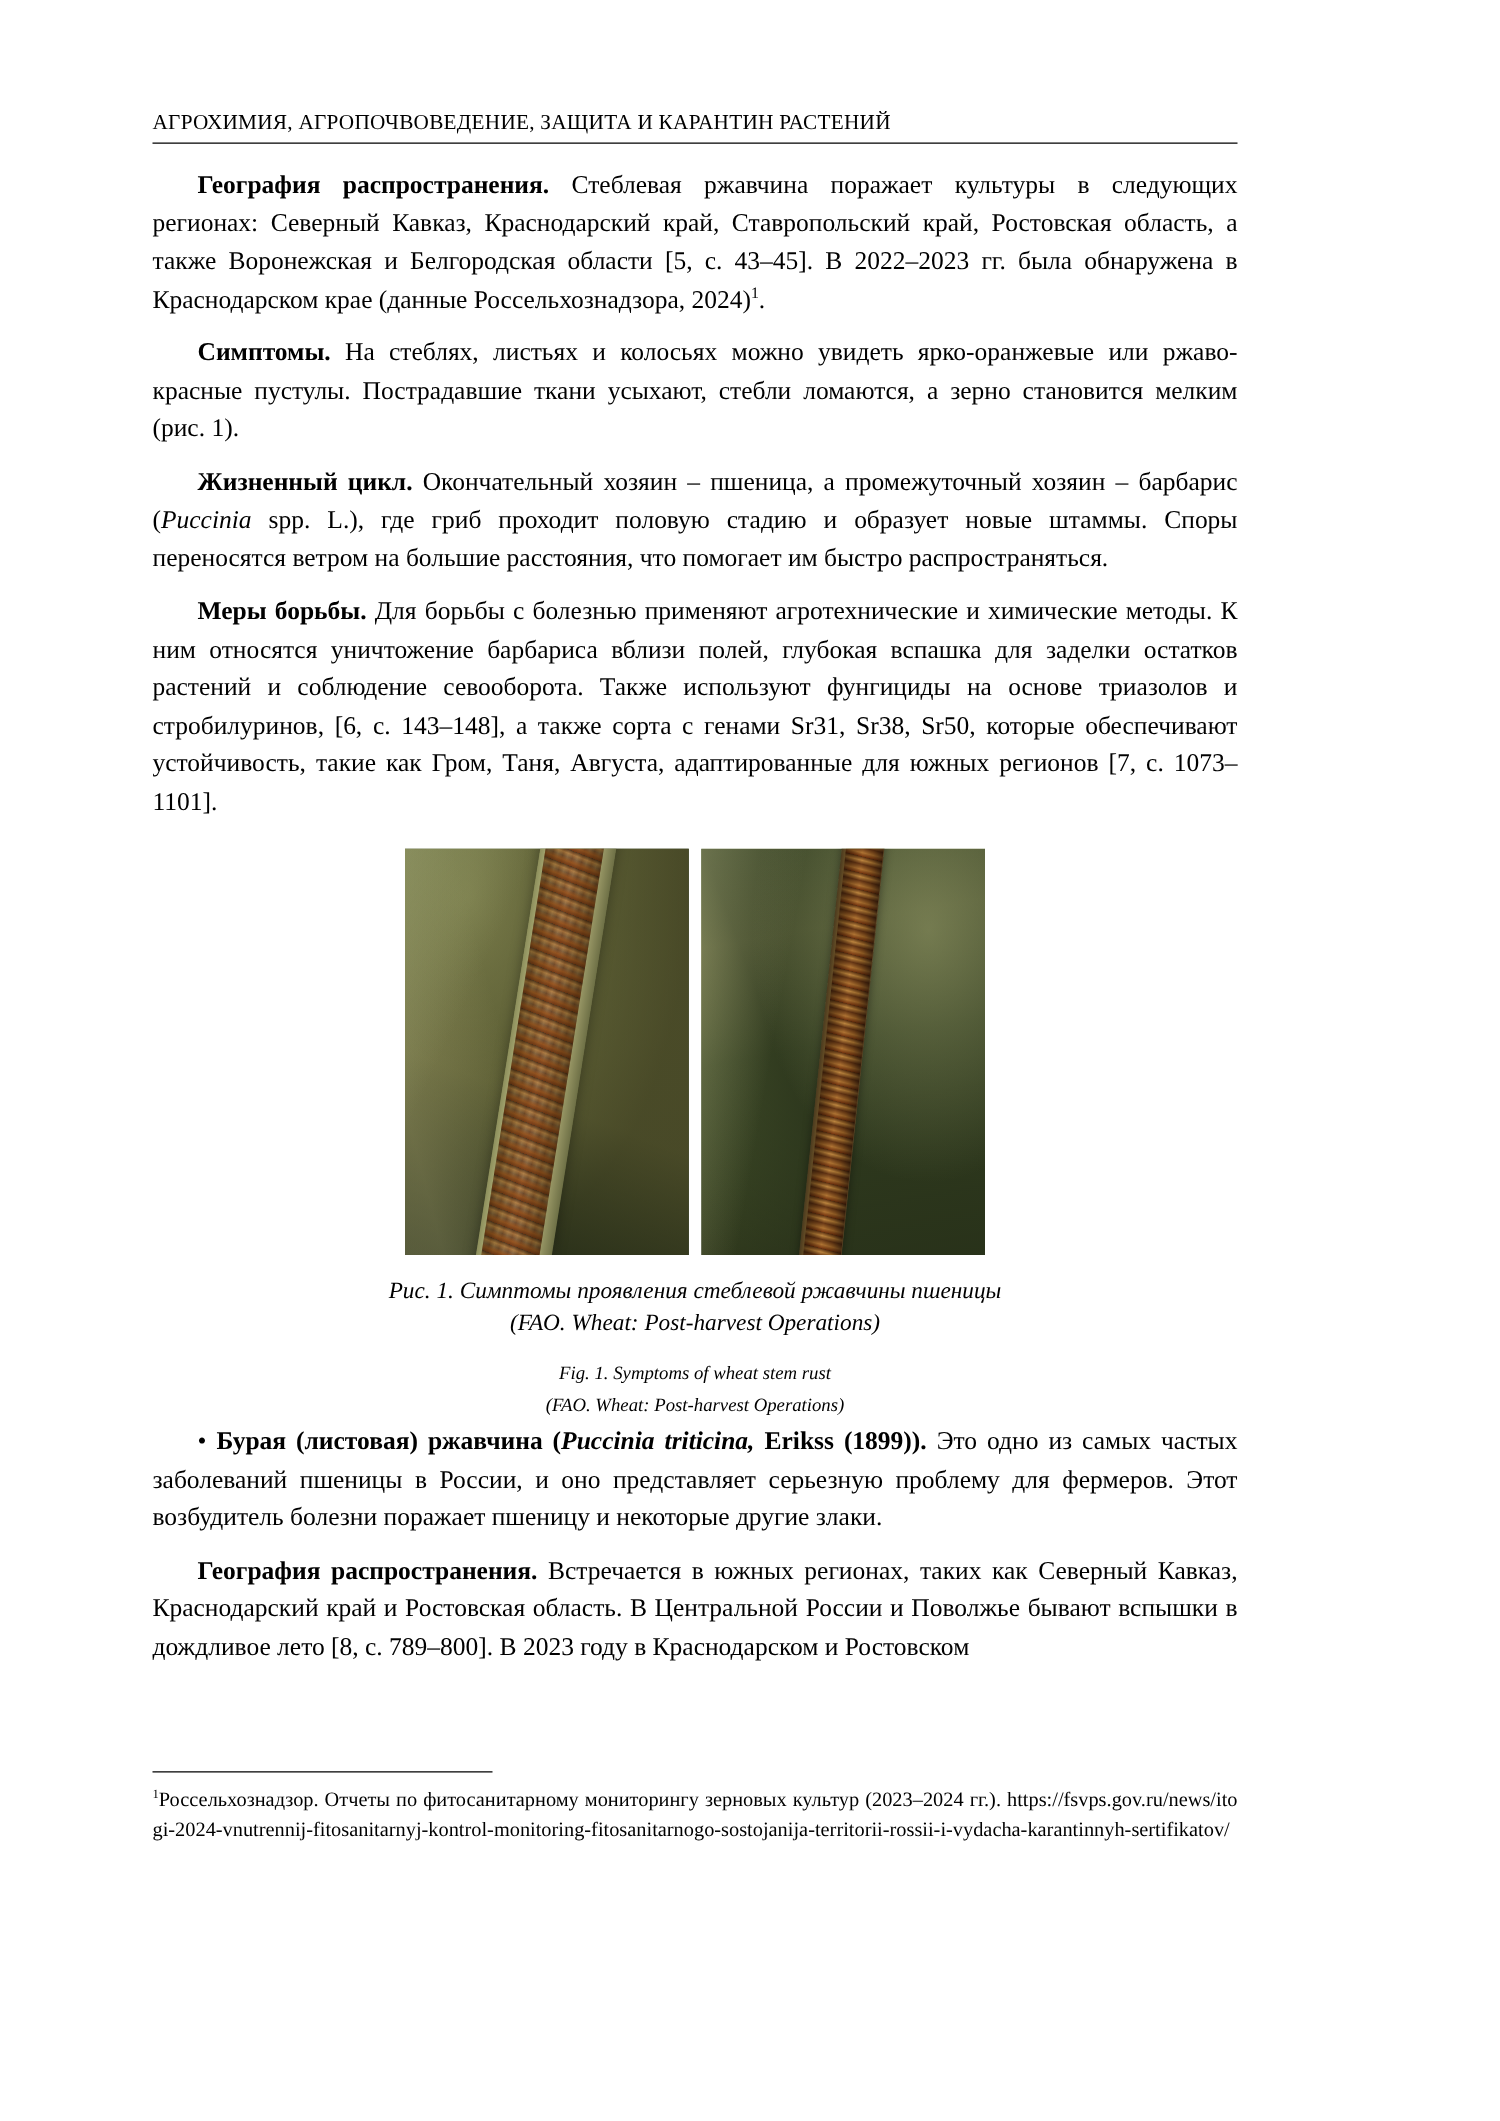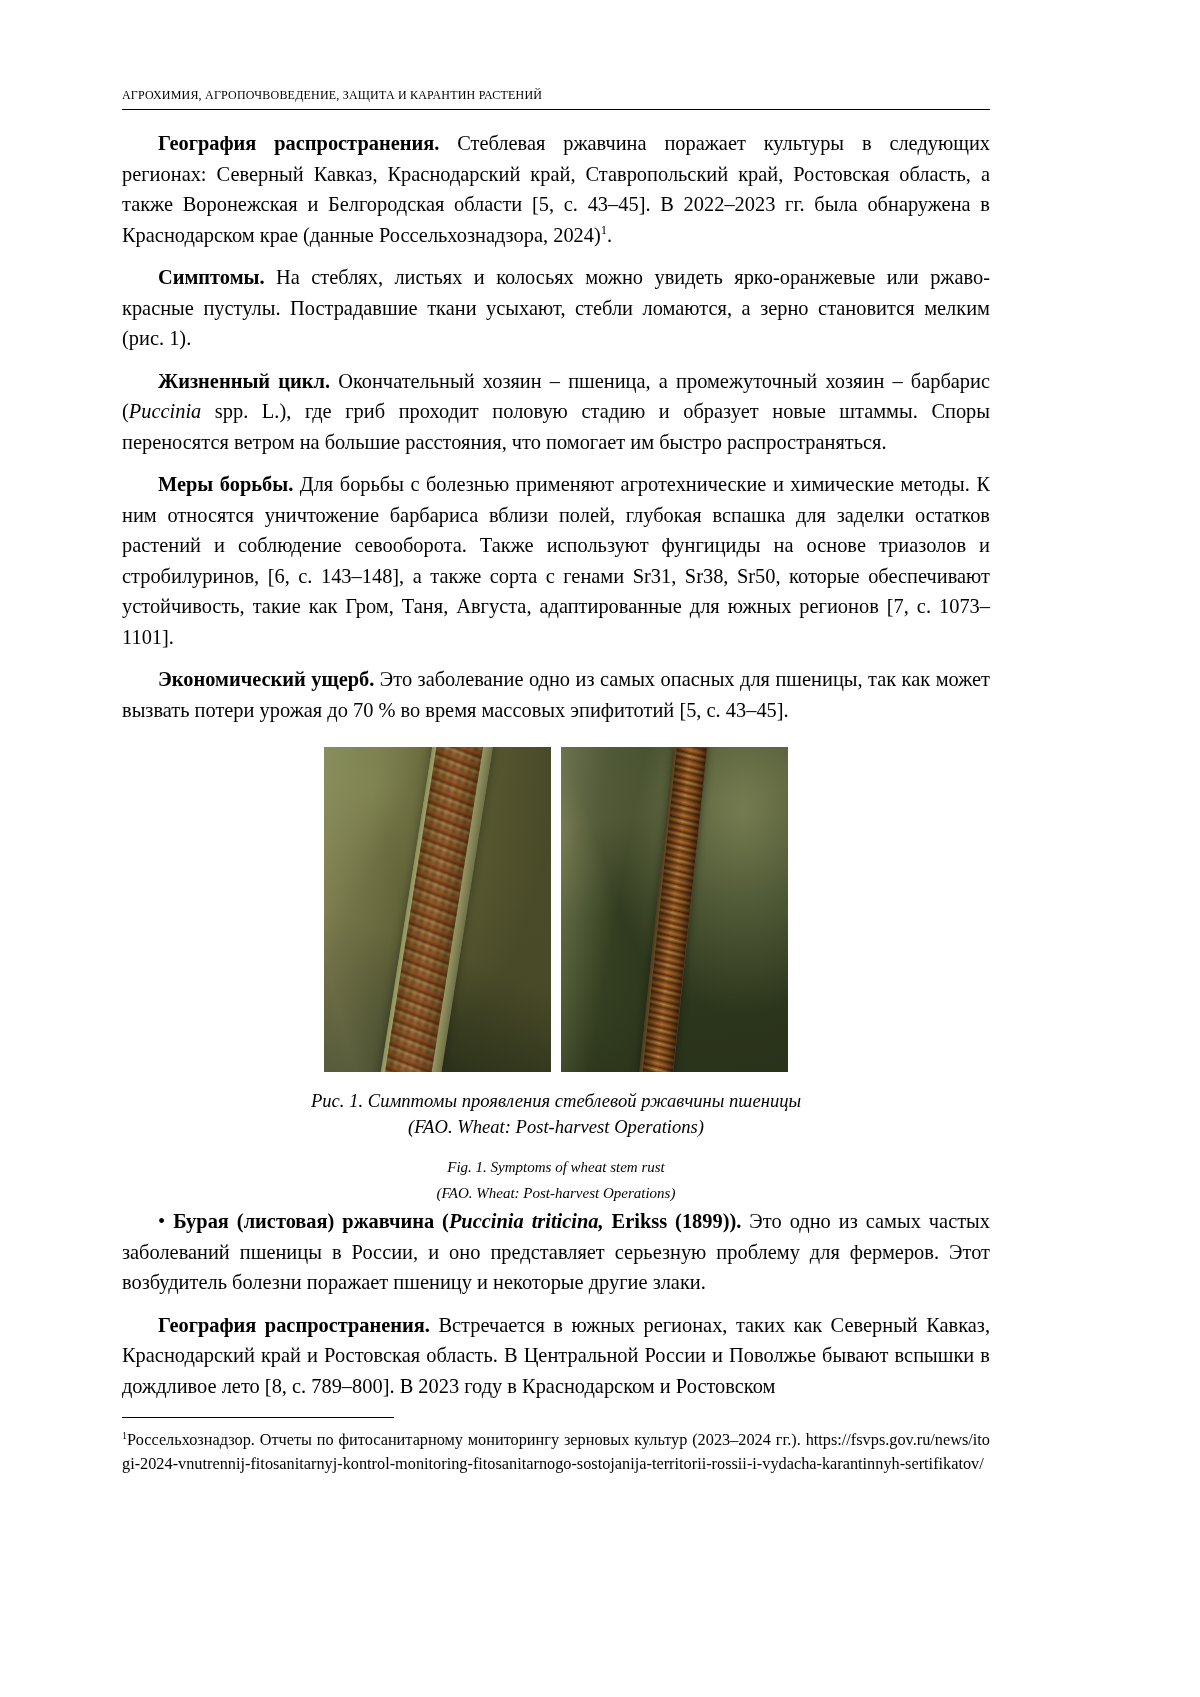--- a/index.html
+++ b/index.html
@@ -27,21 +27,21 @@
   }
   .content {
     position: absolute;
     left: 122px;
     top: 88px;
     width: 868px;
   }
 
   
   .running-head {
-    font-size: 12px;
+    font-size: 17px;
     letter-spacing: 0.2px;
     font-variant: normal;
     text-transform: uppercase;
     color: #000;
     padding-bottom: 6px;
     white-space: nowrap;
   }
   .rule {
     border-bottom: 1.3px solid #000;
     width: 100%;
@@ -222,23 +222,20 @@
     </p>
 
     <p class="body-par">
       <b class="lead">Жизненный цикл.</b><span> Окончательный хозяин – пшеница, а промежуточный хозяин – барбарис (</span><i>Puccinia</i><span> spp. L.), где гриб проходит половую стадию и образует новые штаммы. Споры переносятся ветром на большие расстояния, что помогает им быстро распространяться.</span>
     </p>
 
     <p class="body-par">
       <b class="lead">Меры борьбы.</b><span> Для борьбы с болезнью применяют агротехнические и химические методы. К ним относятся уничтожение барбариса вблизи полей, глубокая вспашка для заделки остатков растений и соблюдение севооборота. Также используют фунгициды на основе триазолов и стробилуринов, [6, с. 143–148], а также сорта с генами Sr31, Sr38, Sr50, которые обеспечивают устойчивость, такие как Гром, Таня, Августа, адаптированные для южных регионов [7, с. 1073–1101].</span>
     </p>
 
-    <p class="body-par">
-      <b class="lead">Экономический ущерб.</b><span> Это заболевание одно из самых опасных для пшеницы, так как может вызвать потери урожая до 70 % во время массовых эпифитотий [5, с. 43–45].</span>
-    </p>
 
     <div class="figure-wrap">
       <div class="photos">
         <div class="photo photo-a">
           <div class="blur1"></div>
           <div class="stem"></div>
           <div class="rust"></div>
         </div>
         <div class="photo photo-b">
           <div class="blur1"></div>

